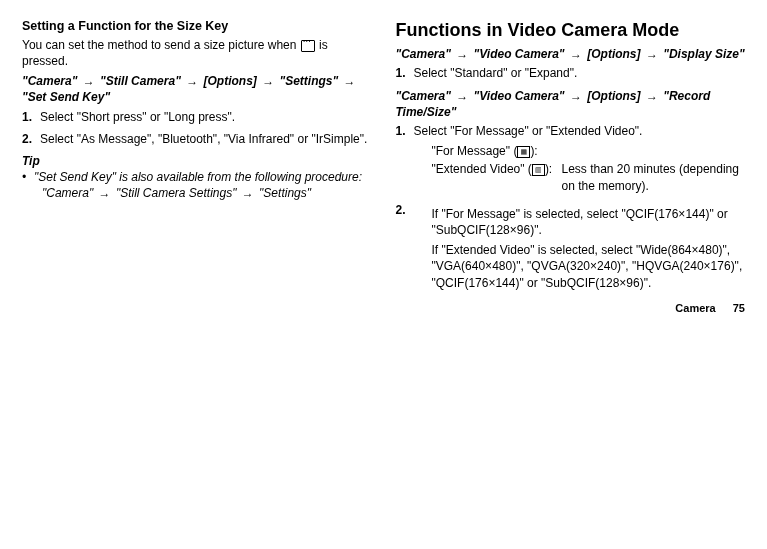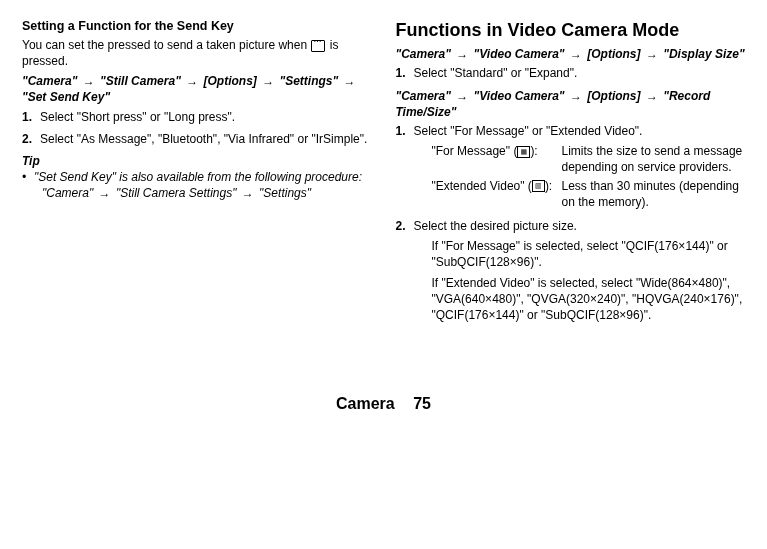--- a/index.html
+++ b/index.html
@@ -110,41 +110,40 @@
   }
   .def-def {
     flex: 1;
   }
   .step-inner {
     margin-left: 18px;
     margin-top: 4px;
     margin-bottom: 4px;
   }
   .footer {
-    text-align: center;
-    margin-top: 60px;
-    font-size: 16px;
+    text-align: right;
+    font-size: 11px;
   }
   .footer .section {
     font-weight: bold;
   }
   .footer .page {
     font-weight: bold;
     margin-left: 14px;
   }
 </style>
 </head>
 <body>
 
 <div class="cols">
 
   <div class="col">
-    <div class="heading-bold">Setting a Function for the Send Key</div>
+    <div class="heading-bold">Setting a Function for the Size Key</div>
     <div>
-      <span>You can set the pressed to send a taken picture when </span><span class="icon-box"></span><span> is pressed.</span>
+      <span>You can set the method to send a size picture when </span><span class="icon-box"></span><span> is pressed.</span>
     </div>
     <div class="path">
       <span>"Camera"</span><span class="arrow"> → </span><span>"Still Camera"</span><span class="arrow"> → </span><span>[Options]</span><span class="arrow"> → </span><span>"Settings"</span><span class="arrow"> → </span><span>"Set Send Key"</span>
     </div>
     <ol class="steps">
       <li>
         <span class="num">1.</span>
         <span class="body">Select "Short press" or "Long press".</span>
       </li>
       <li>
@@ -180,34 +179,32 @@
     </div>
     <ol class="steps">
       <li>
         <span class="num">1.</span>
         <div class="body">
           <div>Select "For Message" or "Extended Video".</div>
           <div class="def-pair" style="margin-top:4px;">
             <div class="def-term">
               <span>"For Message" (</span><span class="icon-clip">▦</span><span>):</span>
             </div>
-            <div class="def-def">Limits the size to send a message depending on service providers.</div>
           </div>
           <div class="def-pair">
             <div class="def-term">
               <span>"Extended Video" (</span><span class="icon-film">▥</span><span>):</span>
             </div>
-            <div class="def-def">Less than 30 minutes (depending on the memory).</div>
+            <div class="def-def">Less than 20 minutes (depending on the memory).</div>
           </div>
         </div>
       </li>
       <li>
         <span class="num">2.</span>
         <div class="body">
-          <div>Select the desired picture size.</div>
           <div class="step-inner">If "For Message" is selected, select "QCIF(176×144)" or "SubQCIF(128×96)".</div>
           <div class="step-inner">If "Extended Video" is selected, select "Wide(864×480)", "VGA(640×480)", "QVGA(320×240)", "HQVGA(240×176)", "QCIF(176×144)" or "SubQCIF(128×96)".</div>
         </div>
       </li>
     </ol>
   </div>
 </div>
 
 <div class="footer">
   <span class="section">Camera</span>

